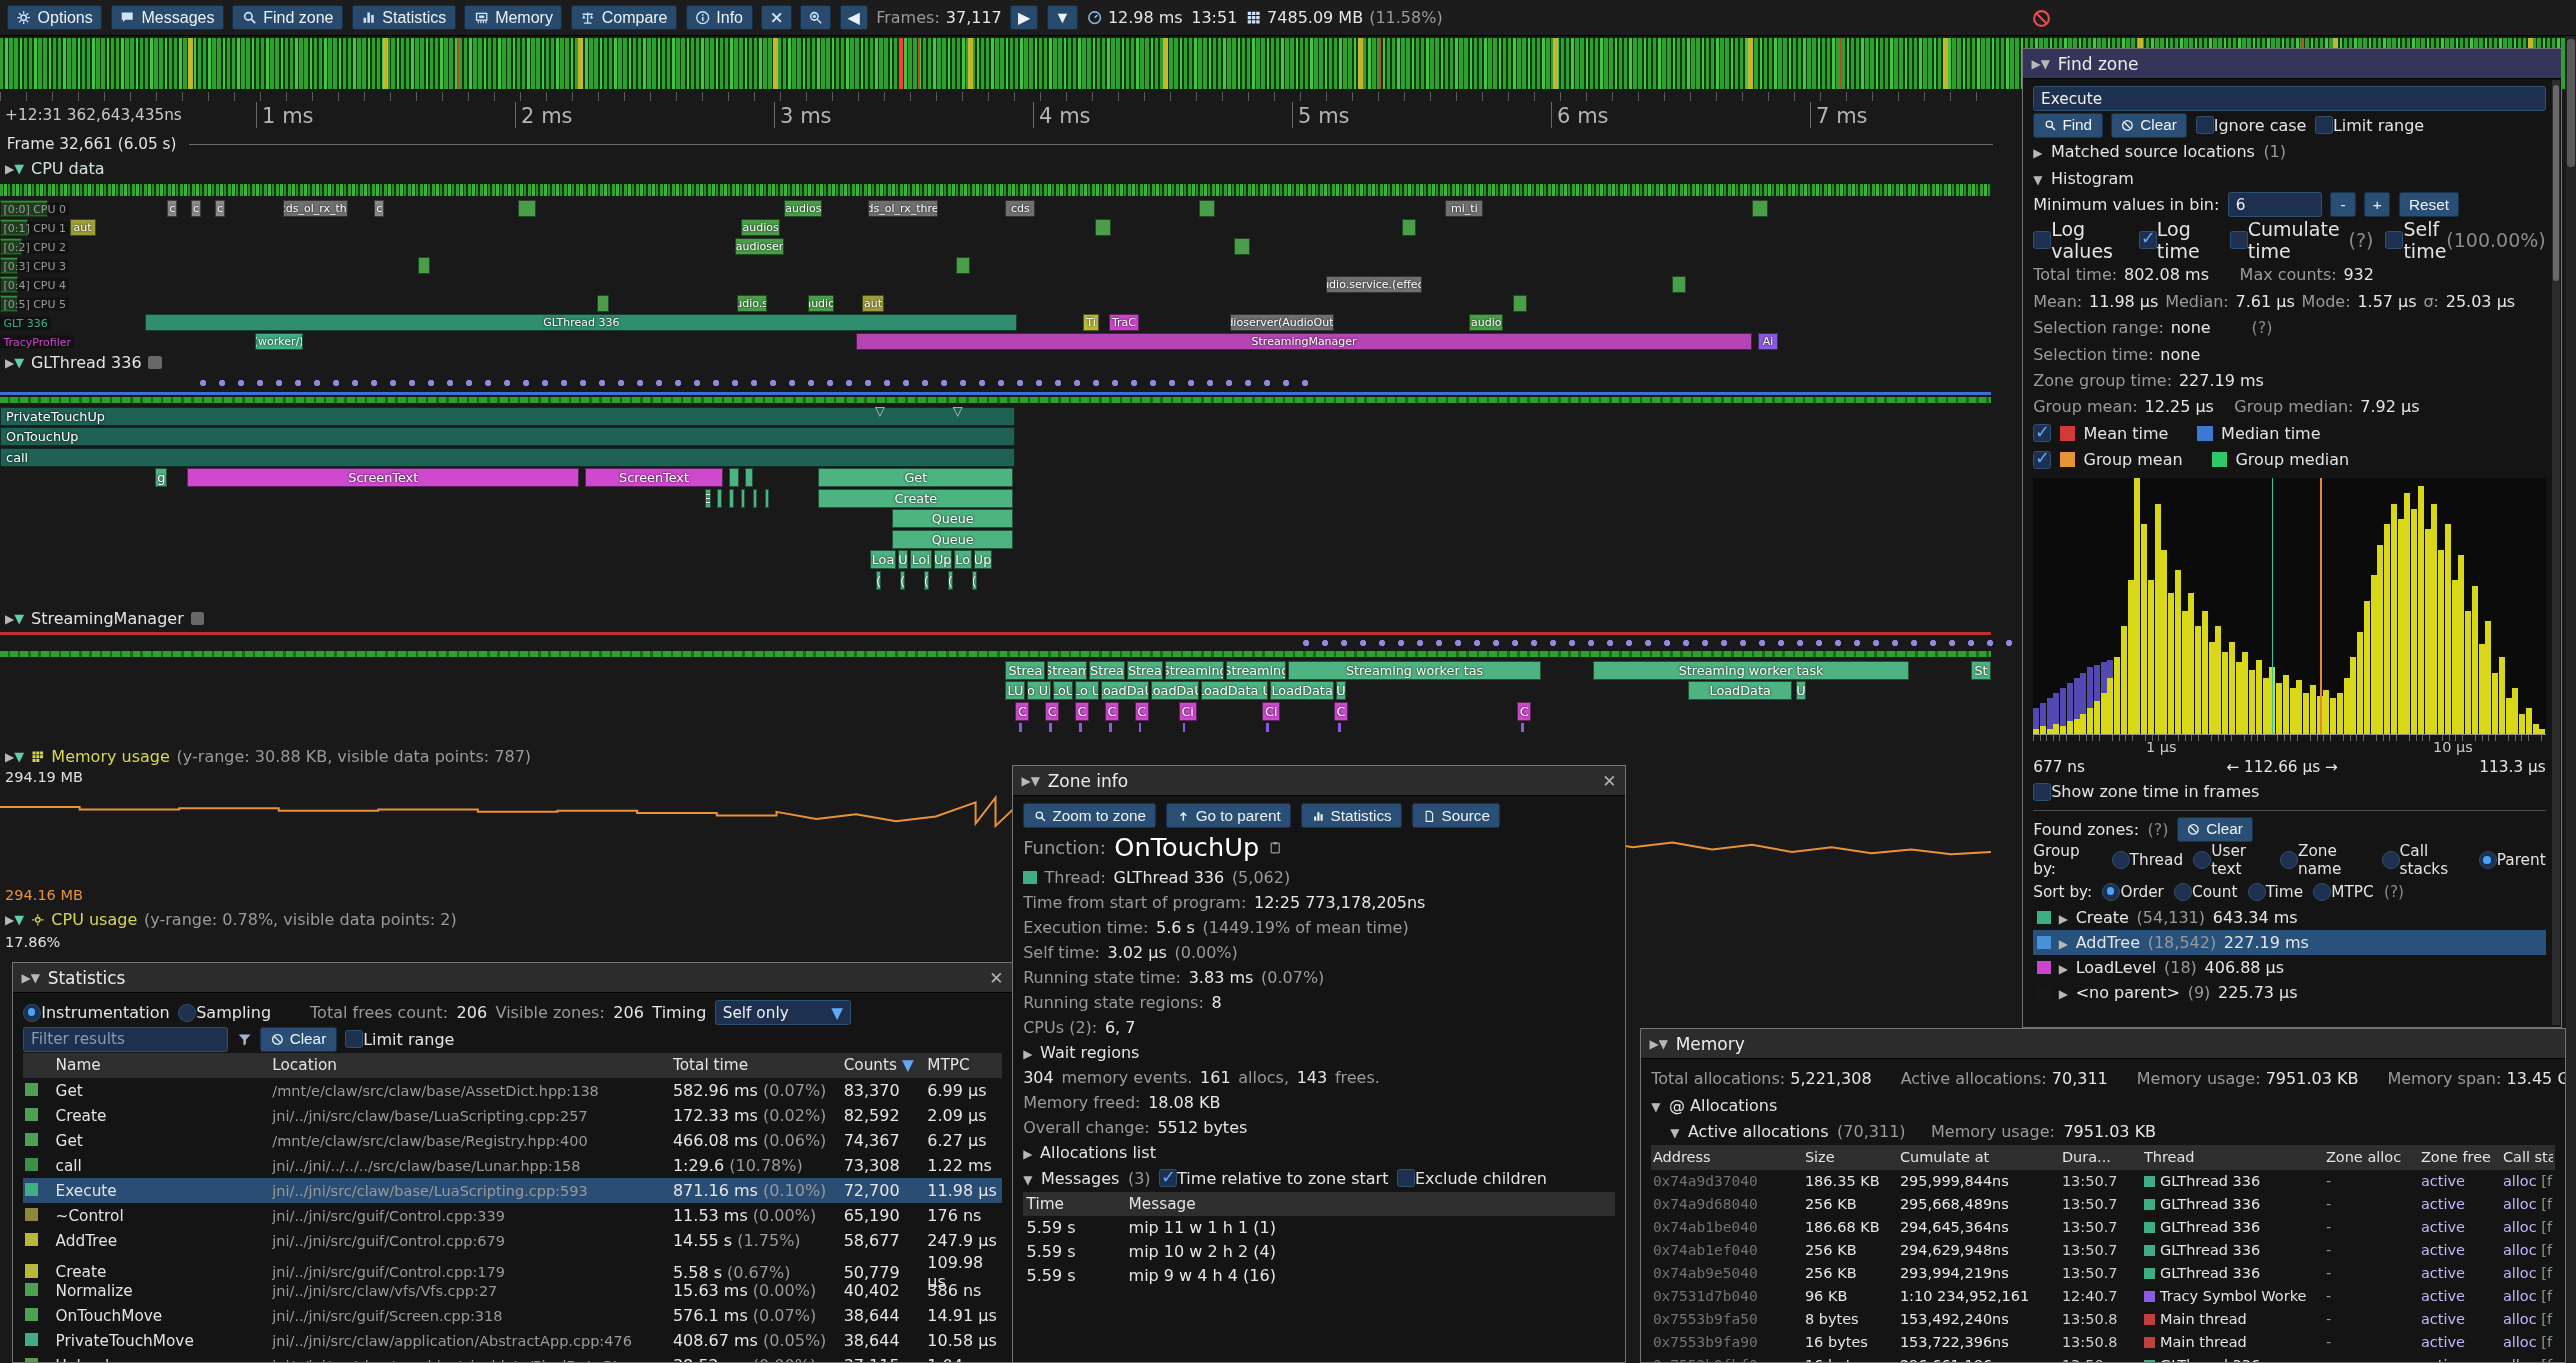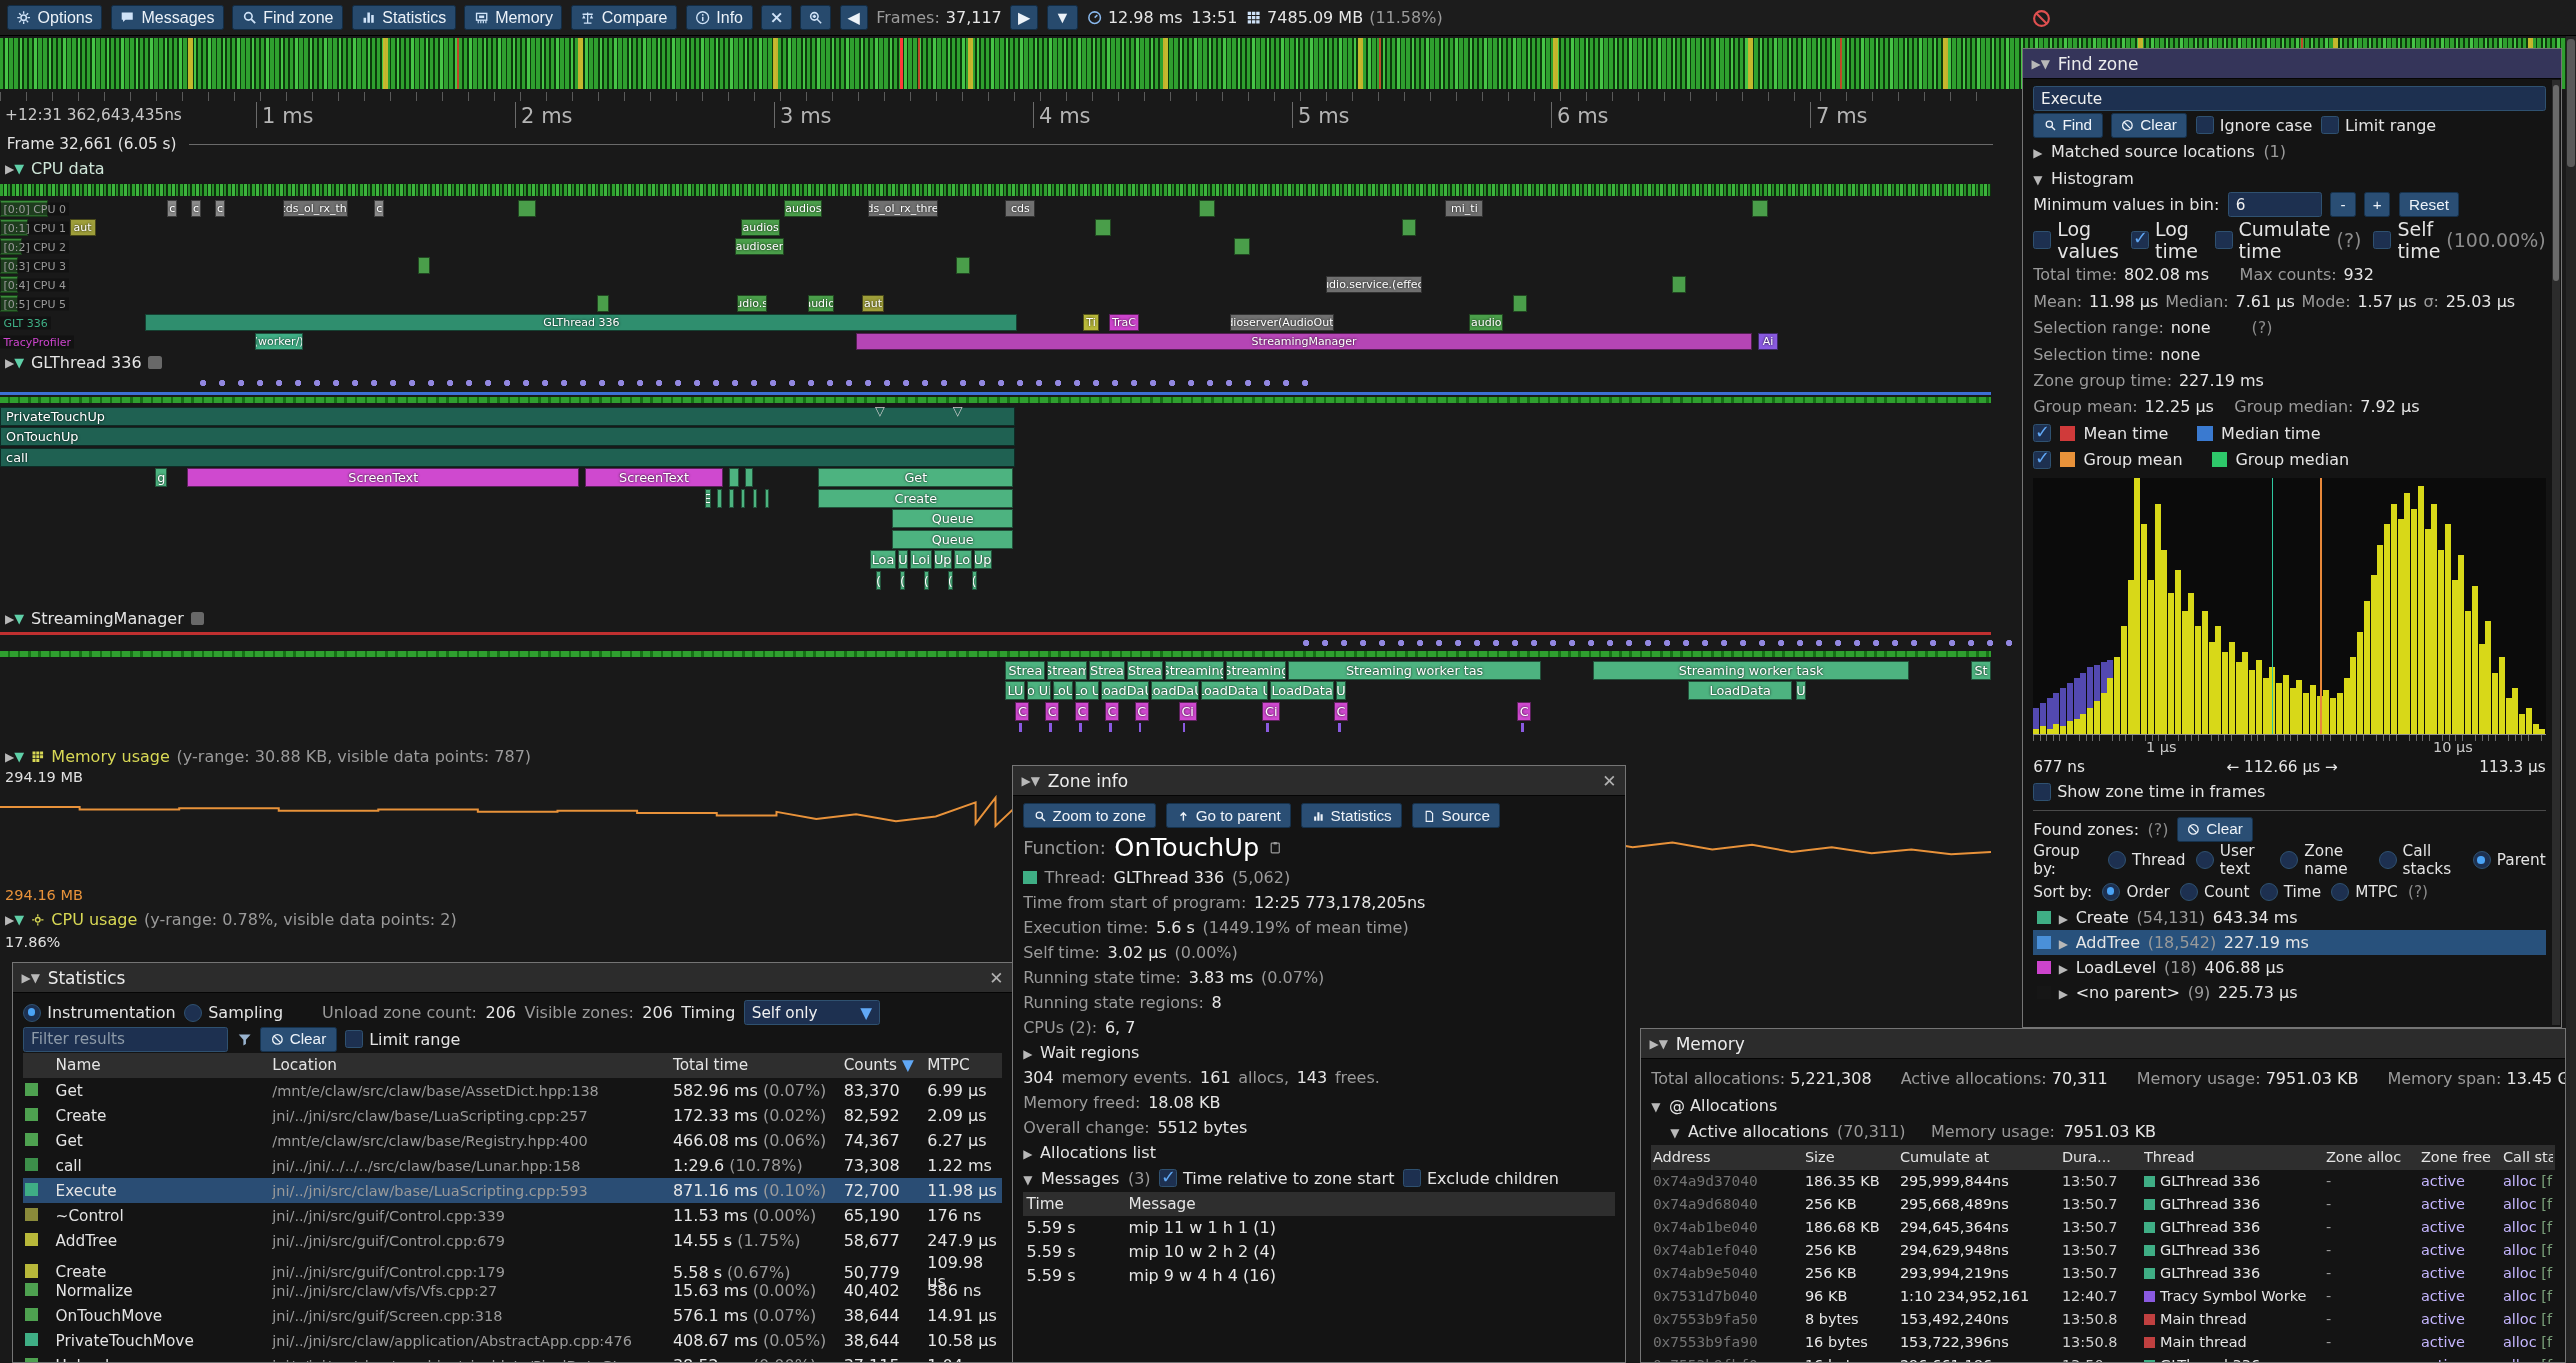--- a/index.html
+++ b/index.html
@@ -81,21 +81,21 @@
        border-radius:2.6px;color:#eef3f9;font-size:15.3px;padding:1.7px 9.4px;height:25px;box-sizing:border-box;white-space:nowrap}
   .input{background:#1d3050;border:0.9px solid #2f5170;border-radius:2.6px;color:#f0f0f0;font-size:15.3px;
          height:25px;box-sizing:border-box;padding:0 6.8px;font-family:"DejaVu Sans",sans-serif}
   .input::placeholder{color:#8d9aa8}
   .chk{position:relative;display:inline-block;width:16px;height:16px;border-radius:2.6px;background:#1d3050;
        border:0.9px solid #2f5170;flex:none}
   .chk.on::after{content:"✓";position:absolute;left:0.9px;top:-4.3px;font-size:18px;font-weight:bold;color:#61a8f5}
   .radio{position:relative;display:inline-block;width:16px;height:16px;border-radius:50%;background:#1d3050;
          border:0.9px solid #2f5170;flex:none}
   .radio.sel::after{content:"";position:absolute;left:3.4px;top:3.4px;width:7.7px;height:7.7px;border-radius:50%;background:#4aa3f5}
-  .ropt{display:inline-flex;align-items:center;gap:6px}
+  .ropt{display:inline-flex;align-items:center;gap:0}
   .exp::before{content:"▶";color:#b8b8b8;font-size:12px}
   .expd::before{content:"▼";color:#b8b8b8;font-size:12px}
   .sw{width:15.3px;height:15.3px;display:inline-block;flex:none}
   .sq{width:13.6px;height:13.6px;display:inline-block;flex:none}
   .help{color:#8c8c8c}
 
   
   .stgrid{display:grid;grid-template-columns:29px 215px 399px 169px 82px 1fr;align-items:center;height:25px;column-gap:1.7px;padding:0 1.7px}
   .sthead{background:#2e2e2e;font-size:15.3px;height:25.6px}
   .stgrid .nm{font-size:15.3px}
@@ -493,21 +493,21 @@
     <div class="frow">
       <span class="ropt">
         <span class="radio sel"></span>
         <span>Instrumentation</span>
       </span>
       <span class="ropt">
         <span class="radio"></span>
         <span>Sampling</span>
       </span>
       <span style="width:22px"></span>
-      <span class="g">Unload zone count:</span>
+      <span class="g">Total frees count:</span>
       <span class="w">206</span>
       <span class="g">Visible zones:</span>
       <span class="w">206</span>
       <span>Timing</span>
       <span class="input" style="display:inline-flex;align-items:center;gap:25.6px;width:136px;justify-content:space-between">
         <span>Self only</span>
         <span style="color:#61a8f5">▼</span>
       </span>
     </div>
     <div class="frow">

